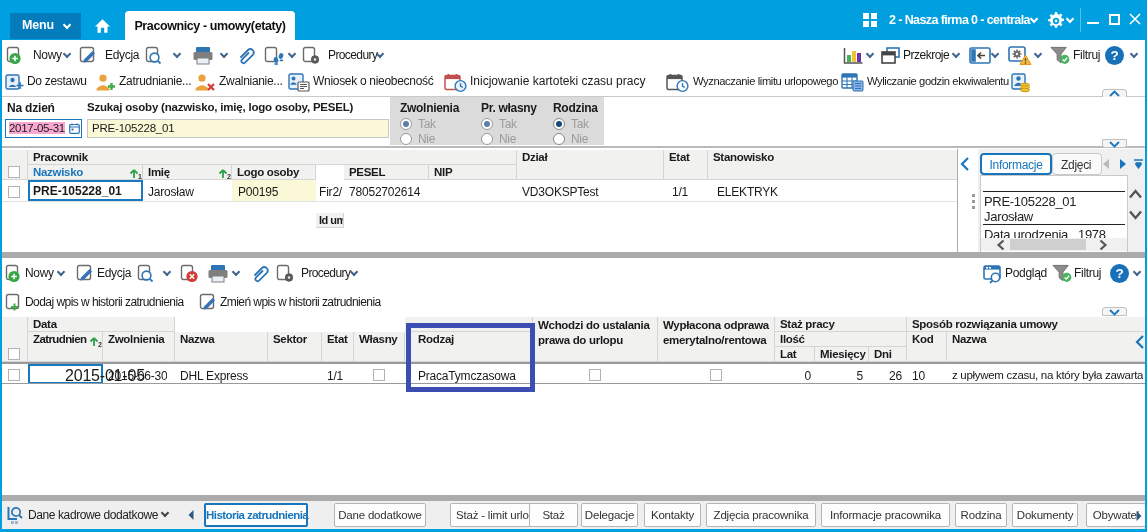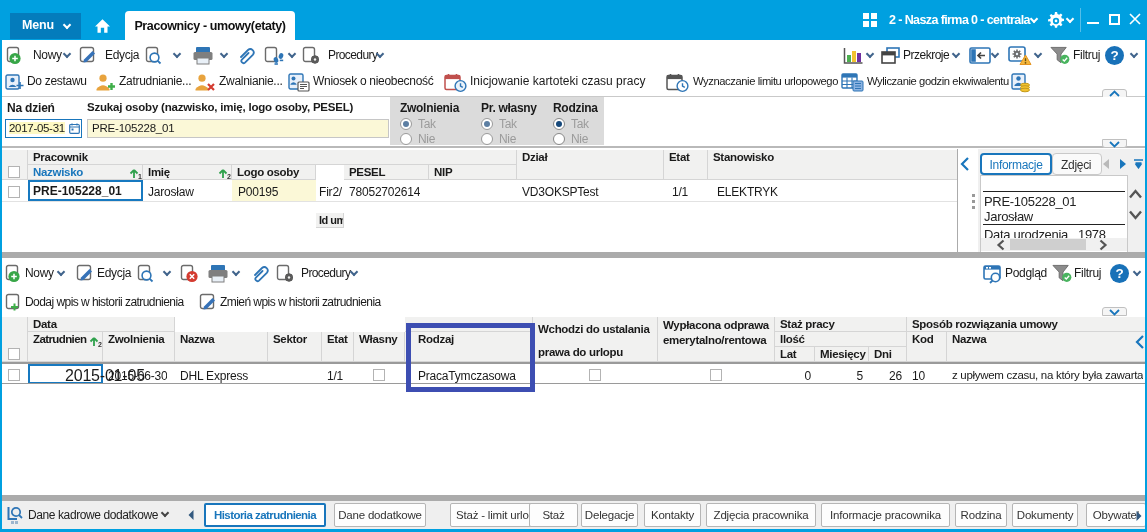--- a/index.html
+++ b/index.html
@@ -218,21 +218,21 @@
   </div>
 
   <div class="abs" style="left:1102px;top:89px;width:25px;height:9px;background:#F5F5F5;border:1px solid #C0C0C0;border-radius:3px 3px 0 0;"></div>
   <svg class="abs" style="left:1109px;top:90px;" width="11" height="7" viewBox="0 0 11 7">
       <path d="M1 6 L5.5 1.5 L10 6" stroke="#1976BC" stroke-width="1.8" fill="none"></path>
     </svg>
 
   <div class="tb" id="filterarea" style="top:97px;height:51px;border-bottom:2px solid #B9B9B9;">
     <span class="abs b" style="left:5px;top:4px;font-size:12px;letter-spacing:-0.2px;">Na dzień</span>
     <div class="abs" style="left:3px;top:22px;width:77px;height:19px;background:#fff;border:1px solid #1976BC;"></div>
-    <span class="abs" style="left:7px;top:25px;font-size:11.5px;letter-spacing:-0.3px;background:#fef9c3;">2017-05-31</span>
+    <span class="abs" style="left:7px;top:25px;font-size:11.5px;letter-spacing:-0.3px;background:#f9a8d4;">2017-05-31</span>
     <svg class="abs" style="left:67px;top:26px;" width="11" height="11" viewBox="0 0 11 11">
         <rect x="0.7" y="1.5" width="9.6" height="8.8" rx="1" fill="#fff" stroke="#2E75B6" stroke-width="1.2"></rect>
         <path d="M3 0.5v2M8 0.5v2M0.7 4h9.6" stroke="#2E75B6" stroke-width="1.2"></path>
         <rect x="2.5" y="5.5" width="2" height="2" fill="#2E75B6"></rect>
       </svg>
     <span class="abs b" style="left:85px;top:4px;font-size:11.5px;letter-spacing:-0.2px;">Szukaj osoby (nazwisko, imię, logo osoby, PESEL)</span>
     <div class="abs" style="left:85px;top:22px;width:302px;height:19px;background:#FBF8D7;border:1px solid #C6C6C6;"></div>
     <span class="abs" style="left:90px;top:25px;font-size:11.5px;letter-spacing:-0.2px;">PRE-105228_01</span>
 
     <div class="abs" style="left:388px;top:0px;width:214px;height:48px;background:#DBDBDB;">
@@ -445,21 +445,21 @@
     <svg class="abs" style="left:87px;top:18px;" width="13" height="13" viewBox="0 0 13 13">
         <path d="M5 12 V4 M5 4 L1.5 7.5 M5 4 L8.5 7.5" stroke="#2FA14C" stroke-width="1.8" fill="none"></path>
         <text x="9" y="12.5" font-size="7" font-weight="bold" fill="#333" font-family="Liberation Sans">2</text>
       </svg>
     <div class="hdrcell" style="left:173px;top:16px;width:93px;height:30px;">Nazwa</div>
     <div class="hdrcell" style="left:266px;top:16px;width:54px;height:30px;">Sektor</div>
     <div class="hdrcell" style="left:320px;top:16px;width:32px;height:30px;">Etat</div>
     <div class="hdrcell" style="left:352px;top:16px;width:51px;height:30px;">Własny</div>
     <div class="hdrcell" style="left:403px;top:1px;width:128px;height:15px;"></div>
     <div class="hdrcell" style="left:403px;top:16px;width:128px;height:30px;padding-left:13px;">Rodzaj</div>
-    <div class="hdrcell" style="left:531px;top:1px;width:125px;height:45px;line-height:23px;">Wchodzi do ustalania<br>prawa do urlopu</div>
+    <div class="hdrcell" style="left:531px;top:1px;width:125px;height:45px;line-height:15px;">Wchodzi do ustalania<br>prawa do urlopu</div>
     <div class="hdrcell" style="left:656px;top:1px;width:117px;height:45px;line-height:15px;">Wypłacona odprawa<br>emerytalno/rentowa</div>
     <div class="hdrcell" style="left:773px;top:1px;width:132px;height:15px;">Staż pracy</div>
     <div class="hdrcell" style="left:773px;top:16px;width:132px;height:15px;">Ilość</div>
     <div class="hdrcell" style="left:773px;top:31px;width:40px;height:15px;">Lat</div>
     <div class="hdrcell" style="left:813px;top:31px;width:54px;height:15px;">Miesięcy</div>
     <div class="hdrcell" style="left:867px;top:31px;width:38px;height:15px;">Dni</div>
     <div class="hdrcell" style="left:905px;top:1px;width:238px;height:15px;border-right:none;">Sposób rozwiązania umowy</div>
     <div class="hdrcell" style="left:905px;top:16px;width:40px;height:30px;">Kod</div>
     <div class="hdrcell" style="left:945px;top:16px;width:198px;height:30px;border-right:none;">Nazwa</div>
     <div class="abs" style="left:0;top:46px;width:1143px;height:2px;background:#9A9A9A;"></div>
@@ -494,21 +494,21 @@
         <circle cx="9" cy="6" r="4.2" fill="none" stroke="#2E75B6" stroke-width="1.7"></circle>
         <path d="M12 9 L15 12" stroke="#2E75B6" stroke-width="1.8"></path>
         <rect x="4" y="15" width="3" height="3" fill="#9DB6CE"></rect>
         <rect x="8" y="15" width="3" height="3" fill="#9DB6CE"></rect>
       </svg>
     <span class="abs" style="left:26px;top:7px;font-size:12px;letter-spacing:-0.4px;color:#222;">Dane kadrowe dodatkowe</span>
     <span class="chev abs" style="left:160px;top:9px;border-color:#444;"></span>
     <svg class="abs" style="left:185px;top:8px;" width="8" height="12" viewBox="0 0 8 12">
         <path d="M6.5 1 L1.5 6 L6.5 11 Z" fill="#33597F"></path>
       </svg>
-    <div class="abs" style="left:202px;top:2px;width:122px;height:24px;background:#fff;border:2px solid #1976BC;border-radius:2px;text-align:center;padding-top:4px;font-size:11.5px;letter-spacing:-0.55px;color:#1976BC;font-weight:bold;white-space:nowrap;">Historia zatrudnienia</div>
+    <div class="abs" style="left:202px;top:2px;width:104px;height:24px;background:#fff;border:2px solid #1976BC;border-radius:2px;text-align:center;padding-top:4px;font-size:11.5px;letter-spacing:-0.55px;color:#1976BC;font-weight:bold;white-space:nowrap;">Historia zatrudnienia</div>
     <div class="tabb" style="left:332px;width:92px;">Dane dodatkowe</div>
     <div class="tabb" style="left:427px;width:97px;margin-left:21px;">Staż - limit urlopu</div>
     <div class="tabb" style="left:527px;width:49px;">Staż</div>
     <div class="tabb" style="left:579px;width:57px;">Delegacje</div>
     <div class="tabb" style="left:642px;width:57px;">Kontakty</div>
     <div class="tabb" style="left:704px;width:110px;">Zdjęcia pracownika</div>
     <div class="tabb" style="left:819px;width:129px;">Informacje pracownika</div>
     <div class="tabb" style="left:953px;width:52px;">Rodzina</div>
     <div class="tabb" style="left:1010px;width:66px;">Dokumenty</div>
     <div class="tabb" style="left:1084px;width:60px;">Obywatel</div>

